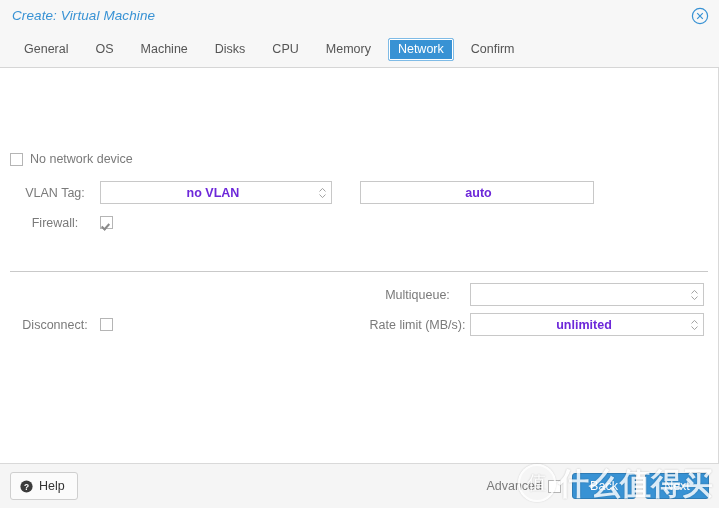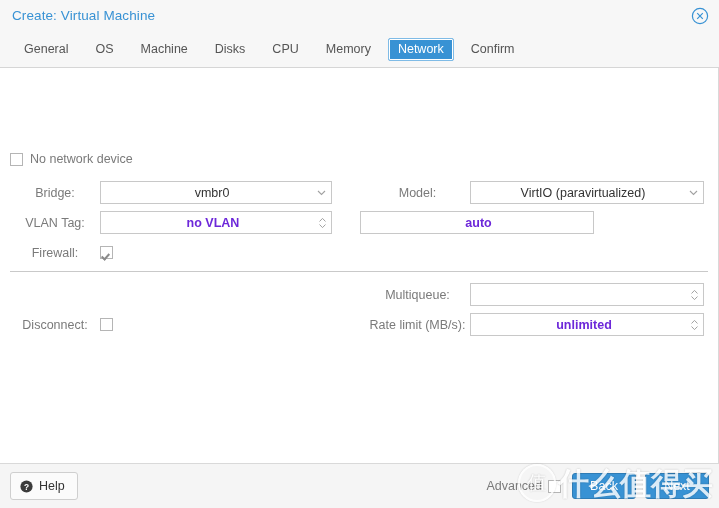--- a/index.html
+++ b/index.html
@@ -29,20 +29,21 @@
 
   
   .titlebar {
     height: 31px;
     background: #f7f7f7;
     display: flex;
     align-items: center;
     padding: 0 10px 0 12px;
     box-sizing: border-box;
     flex: none;
+    font-style: italic;
   }
   .title-text {
     color: #3892d4;
     font-size: 13.5px;
     letter-spacing: 0.1px;
     flex: 1;
   }
   .close-icon {
     width: 18px;
     height: 18px;
@@ -323,40 +324,20 @@
 
   <div class="body-area">
 
     <div class="row-nonet">
       <span class="checkbox"></span>
       <span class="cb-label">No network device</span>
     </div>
 
     <div class="form-grid">
 
-      <div class="frow">
-        <div class="col-left">
-          <span class="flabel">Bridge:</span>
-          <div class="field">
-            <span class="val">vmbr0</span>
-            <svg class="chev" viewBox="0 0 11 11">
-              <path d="M2 4 L5.5 7.5 L9 4" fill="none" stroke="#555" stroke-width="1.1"></path>
-            </svg>
-          </div>
-        </div>
-        <div class="col-right">
-          <span class="flabel">Model:</span>
-          <div class="field">
-            <span class="val">VirtIO (paravirtualized)</span>
-            <svg class="chev" viewBox="0 0 11 11">
-              <path d="M2 4 L5.5 7.5 L9 4" fill="none" stroke="#555" stroke-width="1.1"></path>
-            </svg>
-          </div>
-        </div>
-      </div>
 
       <div class="frow">
         <div class="col-left">
           <span class="flabel">VLAN Tag:</span>
           <div class="field">
             <span class="val placeholder">no VLAN</span>
             <svg class="spin" viewBox="0 0 9 14">
               <path d="M1.5 5.5 L4.5 2.4 L7.5 5.5" fill="none" stroke="#555" stroke-width="1"></path>
               <path d="M1.5 8.5 L4.5 11.6 L7.5 8.5" fill="none" stroke="#555" stroke-width="1"></path>
             </svg>

